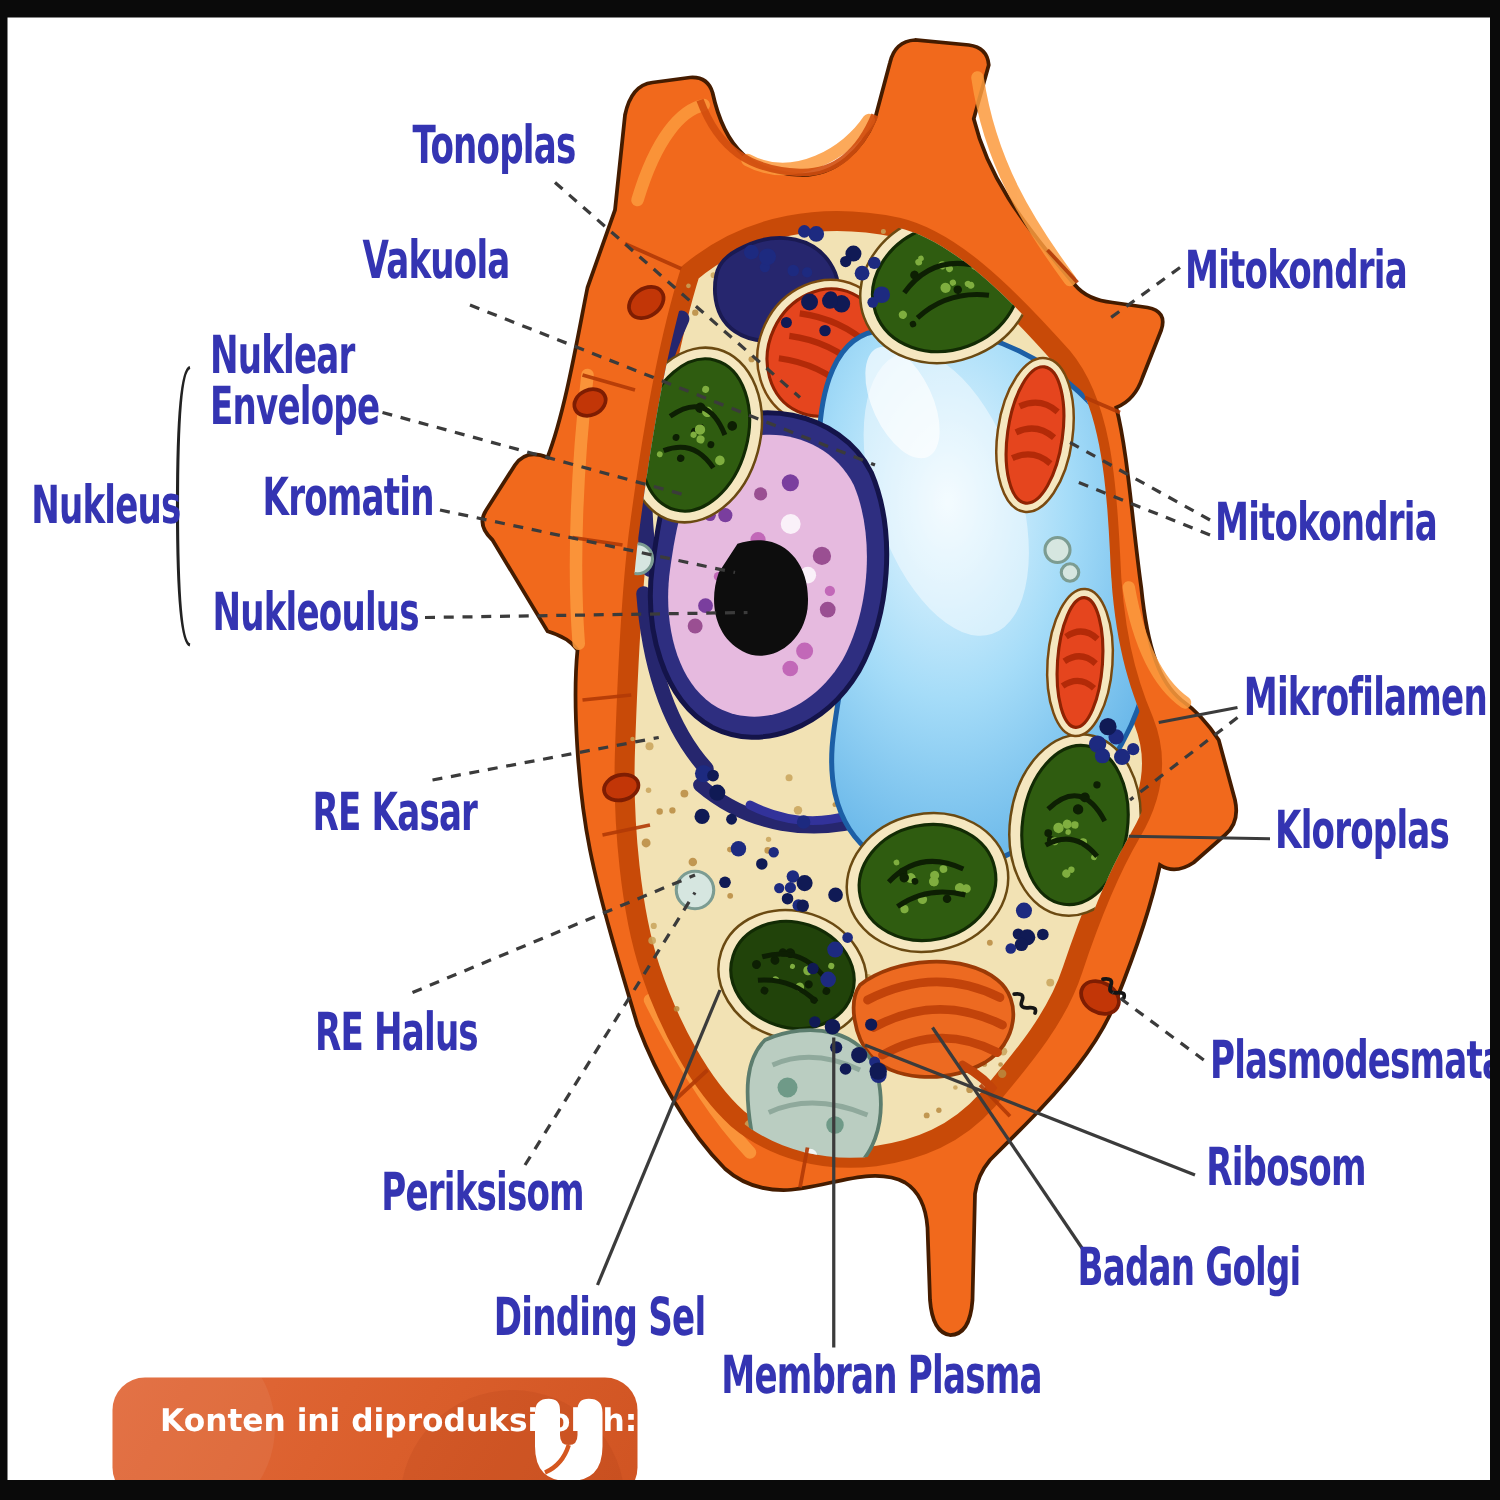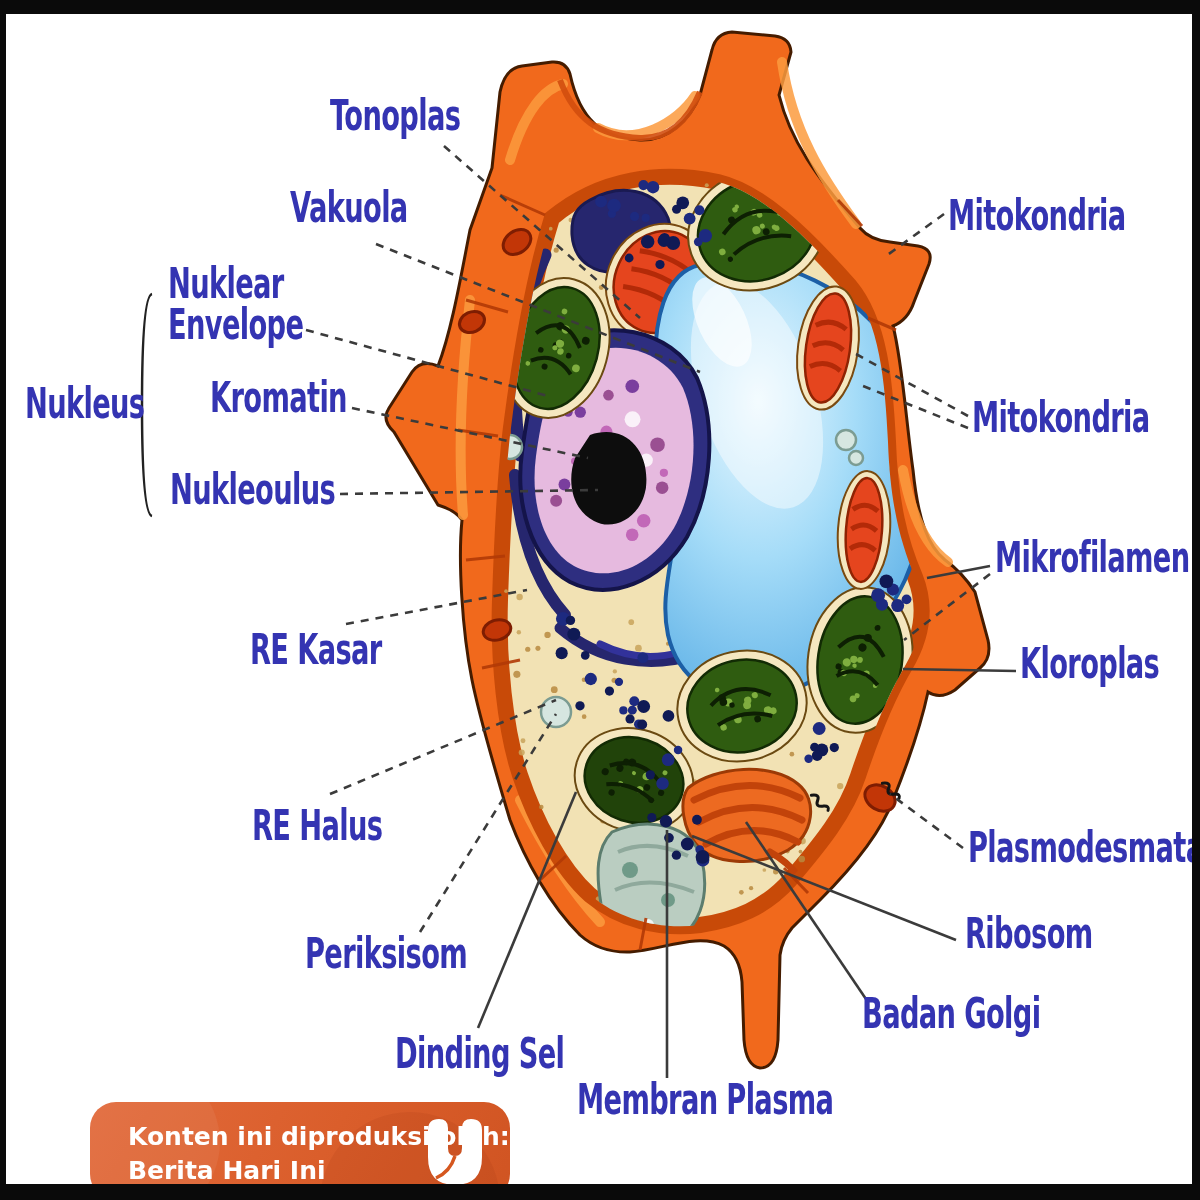--- a/index.html
+++ b/index.html
@@ -681,21 +681,20 @@
       <div class="lbl" style="left: 968px; top: 826px;">Plasmodesmata</div>
       <div class="lbl" style="left: 965px; top: 912px;">Ribosom</div>
       <div class="lbl" style="left: 862px; top: 992px;">Badan Golgi</div>
     </div>
 
   <div class="banner">
     <div class="swirl1"></div>
     <div class="swirl2"></div>
     <div class="txt">
       <div>Konten ini diproduksi oleh:</div>
-      <div>Berita Hari Ini</div>
     </div>
     <svg class="logo" width="66" height="76" viewBox="0 0 66 76">
       <path d="M6,16 Q6,5 17,5 Q26,5 26,14 L26,34 Q26,42 33,42 Q40,42 40,34 L40,14
                Q40,5 49,5 Q60,5 60,16 L60,43 Q60,71 33,71 Q6,71 6,43 Z" fill="#ffffff"></path>
       <path d="M33,42 Q28,58 14,64" fill="none" stroke="#D5571F" stroke-width="3.5"></path>
     </svg>
   </div>
 
   <div class="frame top"></div>
   <div class="frame bottom"></div>

